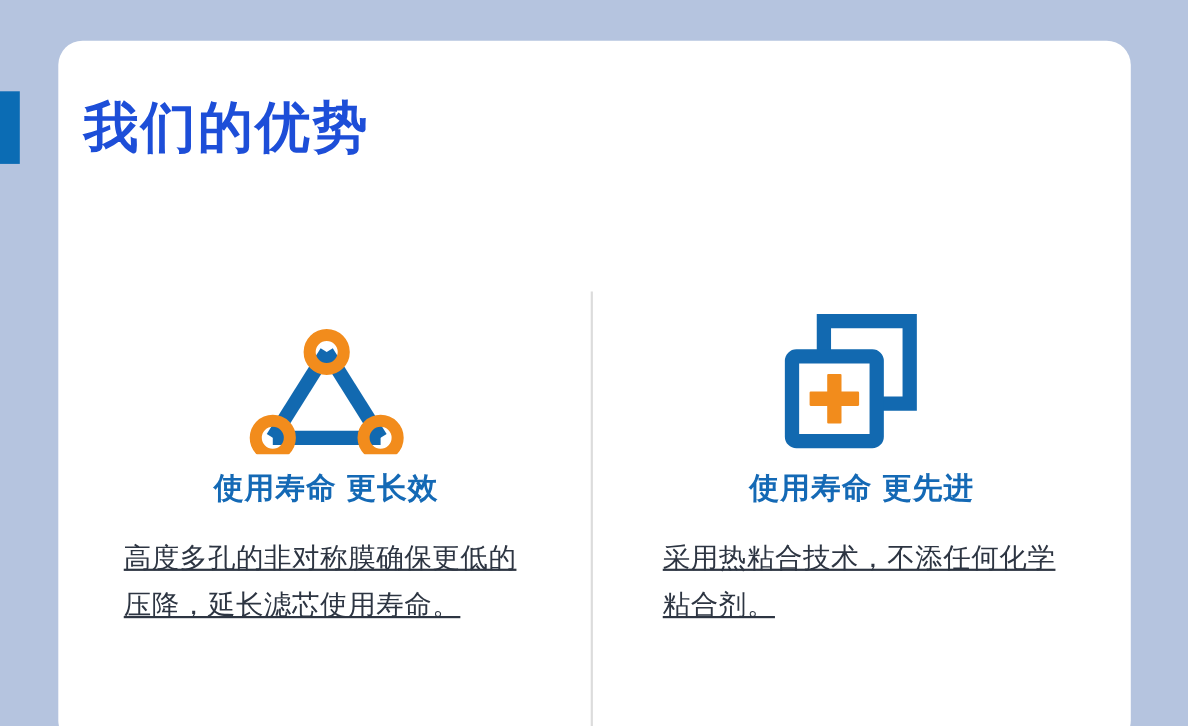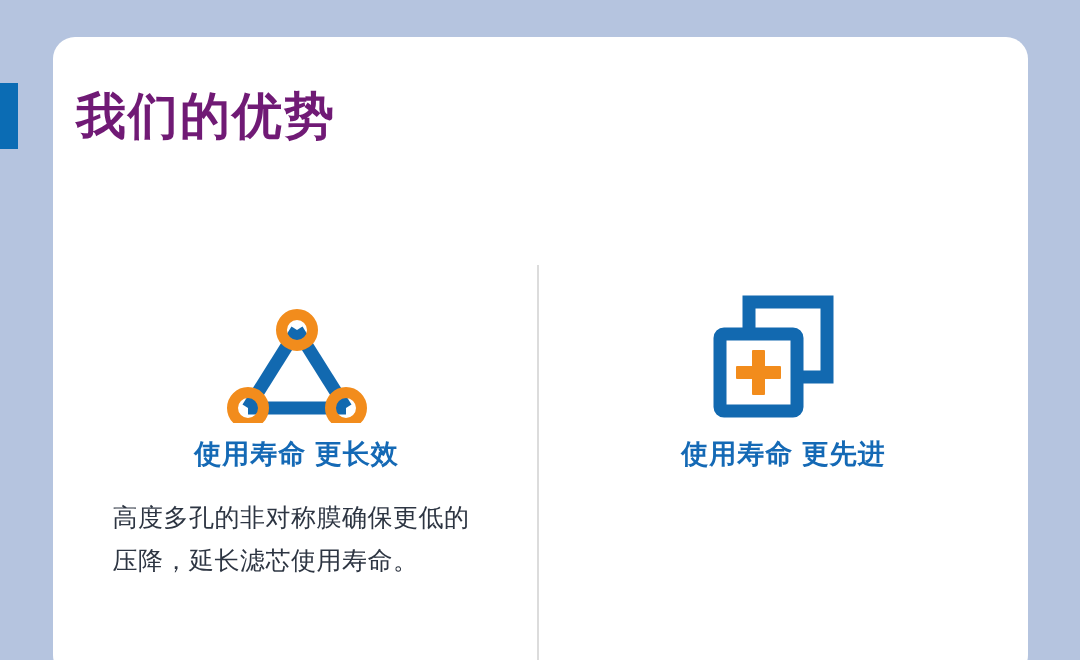--- a/index.html
+++ b/index.html
@@ -44,41 +44,41 @@
     width: 18px;
     height: 66px;
     background: #0b6cb4;
     margin-left: 0px;
     flex: none;
   }
   .page-title {
     margin-left: 58px;
     font-size: 50px;
     font-weight: bold;
-    color: #701a75;
+    color: #1d4ed8;
     letter-spacing: 2px;
     line-height: 1;
     white-space: nowrap;
   }
 
   
   .divider {
     position: absolute;
     left: 537px;
     top: 265px;
     width: 2px;
     height: 400px;
     background: #dcdcdc;
   }
 
   
   .features {
     position: absolute;
     left: 53px;
-    top: 280px;
+    top: 270px;
     width: 975px;
     display: flex;
   }
   .feature {
     width: 487px;
     box-sizing: border-box;
     display: flex;
     flex-direction: column;
     align-items: center;
   }
@@ -97,20 +97,21 @@
     white-space: nowrap;
   }
   .feature-desc {
     margin-top: 24px;
     font-size: 25px;
     line-height: 1.72;
     color: #2d3542;
     width: 370px;
     text-align: left;
     letter-spacing: 0.5px;
+    text-decoration: underline;
   }
   .feature.col-left .feature-desc { margin-left: 2px; }
   .feature.col-right .feature-desc { margin-left: 8px; }
 </style>
 </head>
 <body>
 
 <div class="stage">
 
   <div class="card"></div>
@@ -147,16 +148,17 @@
 
           <path d="M 40 48 L 40 19 L 118 19 L 118 94 L 92 94" fill="none" stroke="#1269b0" stroke-width="13" stroke-linecap="round" stroke-linejoin="miter"></path>
 
           <rect x="11" y="51" width="77" height="77" rx="4" fill="#ffffff" stroke="#1269b0" stroke-width="13"></rect>
 
           <rect x="43" y="67" width="13" height="45" fill="#f28c1c" rx="1"></rect>
           <rect x="27" y="83" width="45" height="13" fill="#f28c1c" rx="1"></rect>
         </svg>
       </div>
       <div class="feature-title">使用寿命 更先进</div>
+      <div class="feature-desc">采用热粘合技术，不添任何化学粘合剂。</div>
     </div>
 
   </div>
 </div>
 
 </body></html>

